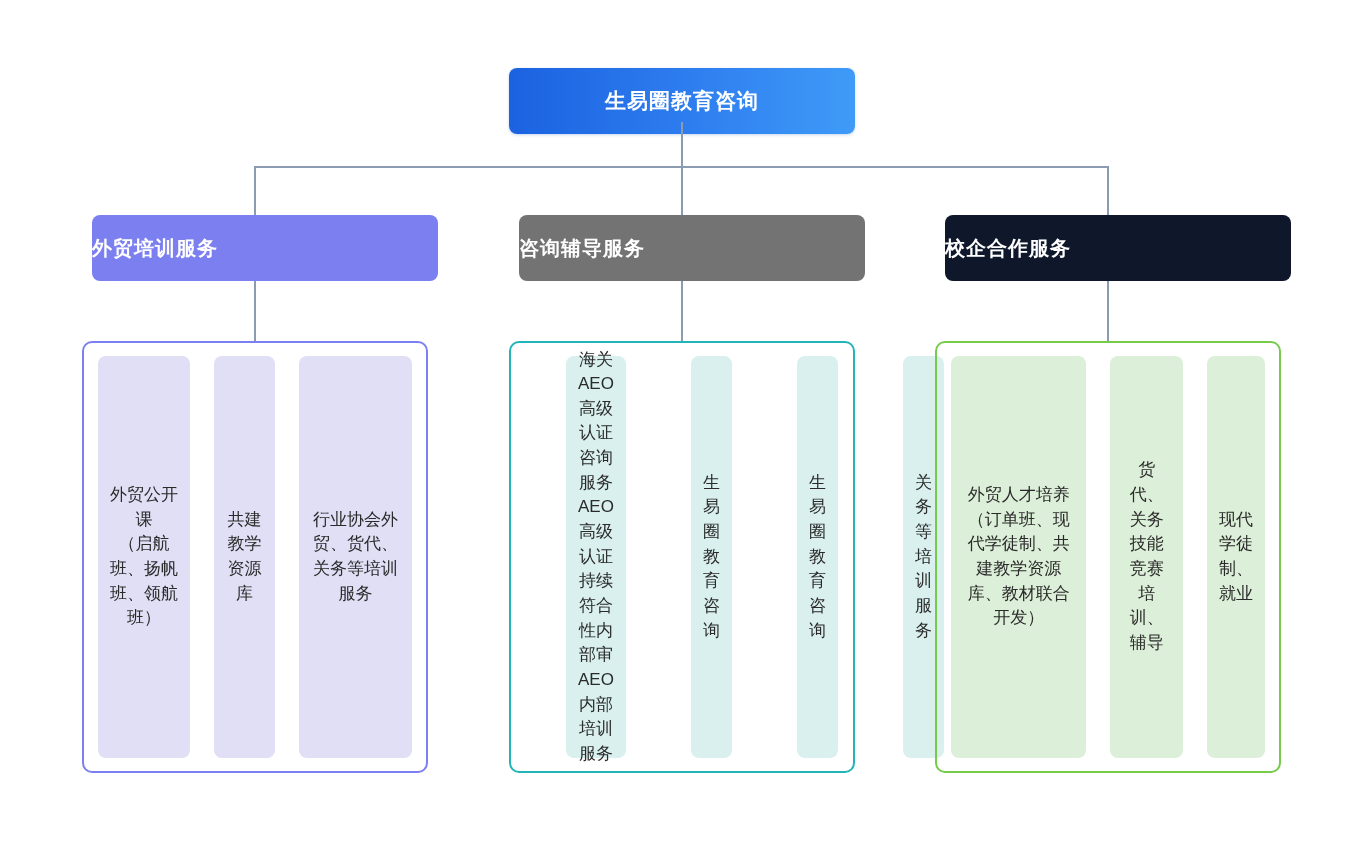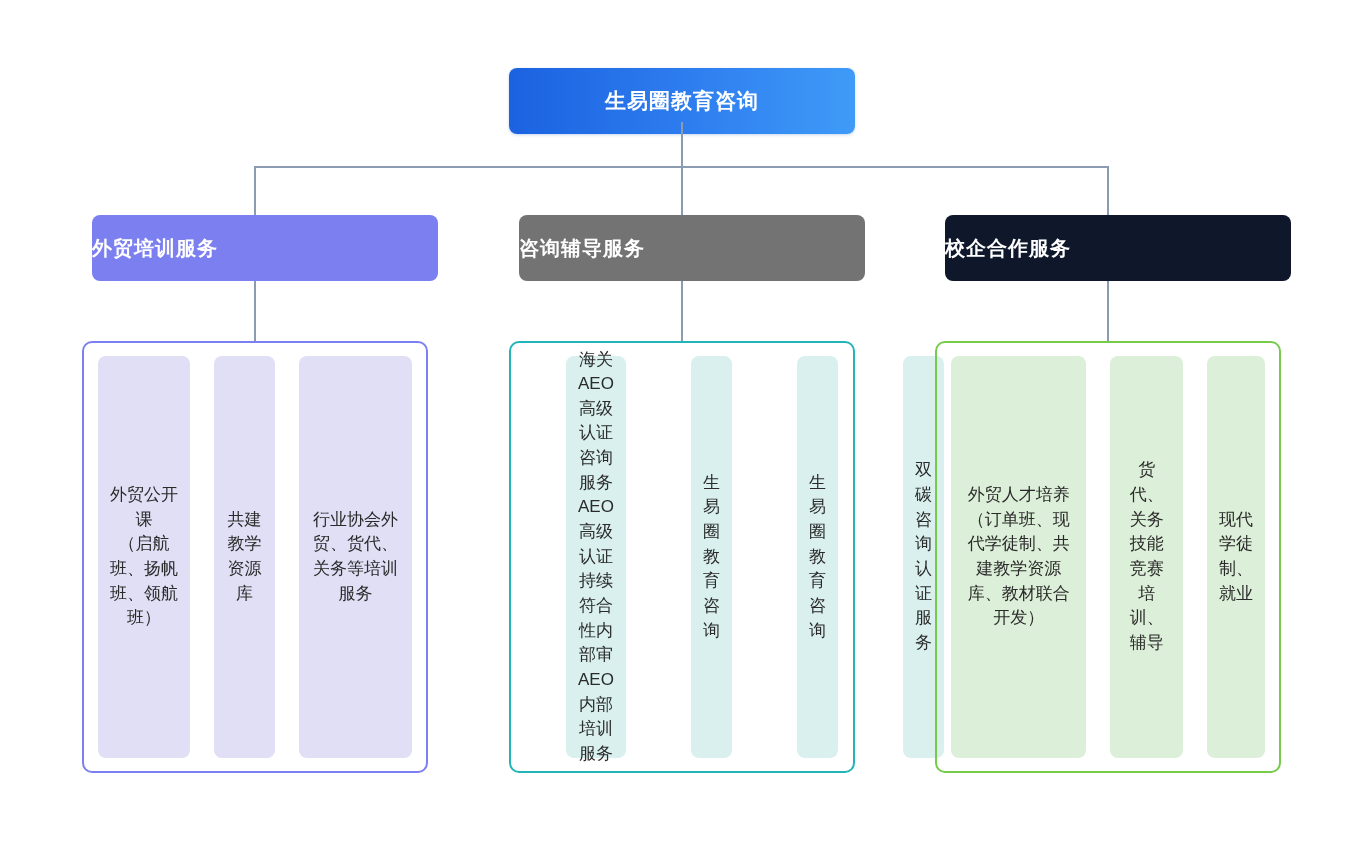--- a/index.html
+++ b/index.html
@@ -156,21 +156,21 @@
   <div class="column column-middle theme-teal">
     <div class="category-header">
       <span class="category-header-label">咨询辅导服务</span>
     </div>
     <div class="items-container">
       <div class="item-card">海关AEO高级认证咨询服务
 AEO高级认证持续符合性内部审
 AEO内部培训服务</div>
       <div class="item-card">生易圈教育咨询</div>
       <div class="item-card">生易圈教育咨询</div>
-      <div class="item-card">双碳咨询认证服务</div>
+      <div class="item-card">关务等培训服务</div>
     </div>
   </div>
 
   <div class="column column-right theme-green">
     <div class="category-header">
       <span class="category-header-label">校企合作服务</span>
     </div>
     <div class="items-container">
       <div class="item-card">外贸人才培养（订单班、现代学徒制、共建教学资源库、教材联合开发）</div>
       <div class="item-card">货代、关务技能竞赛培训、辅导</div>

